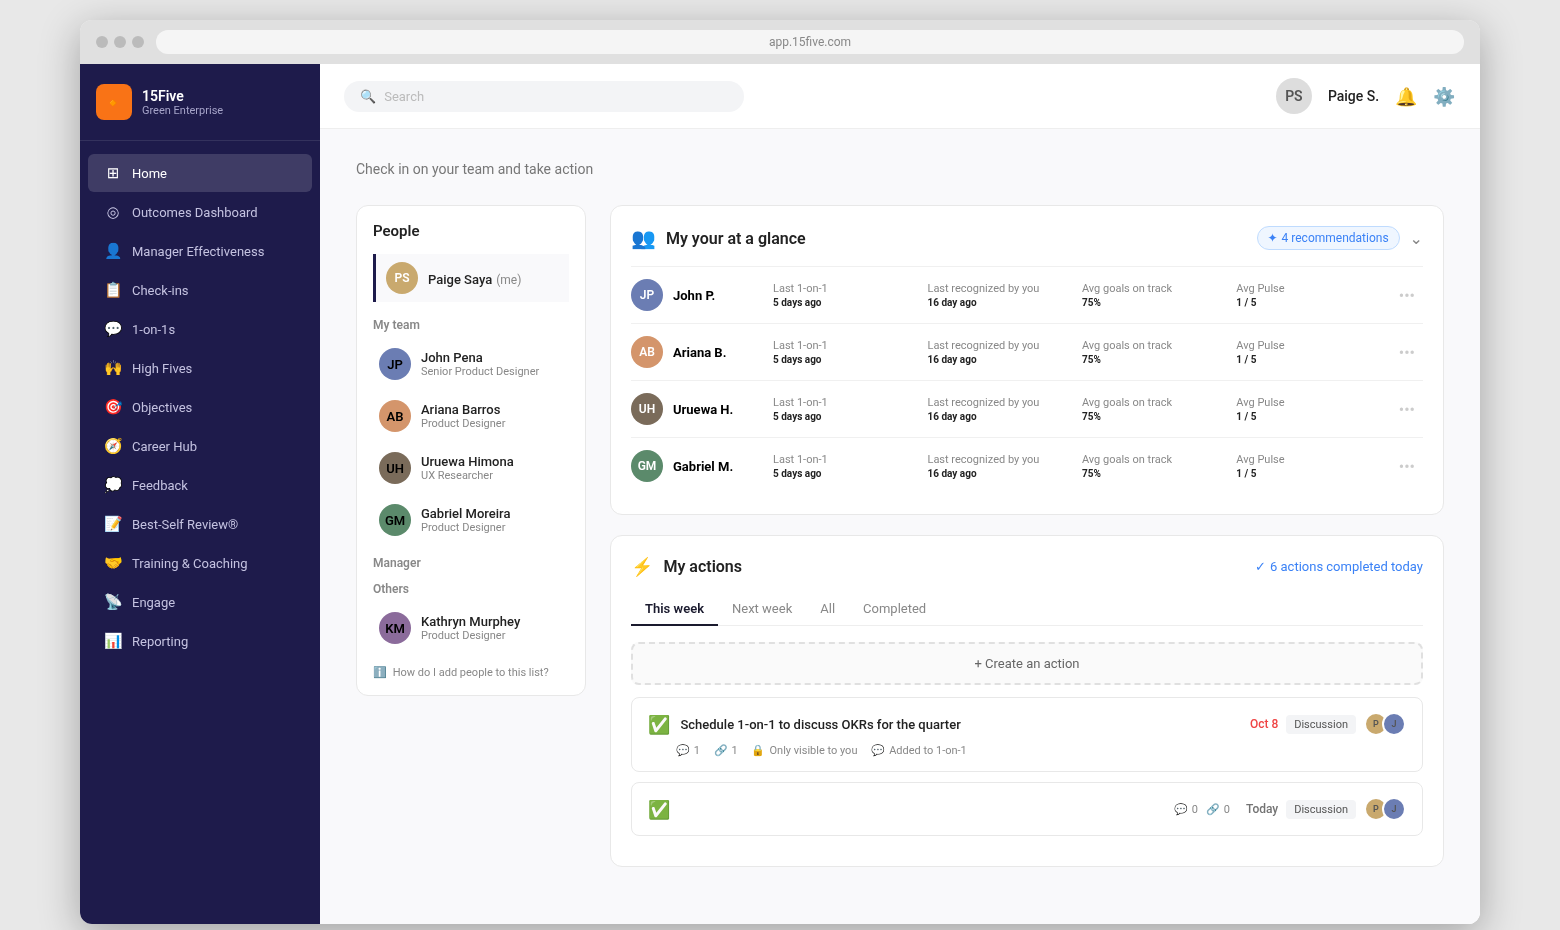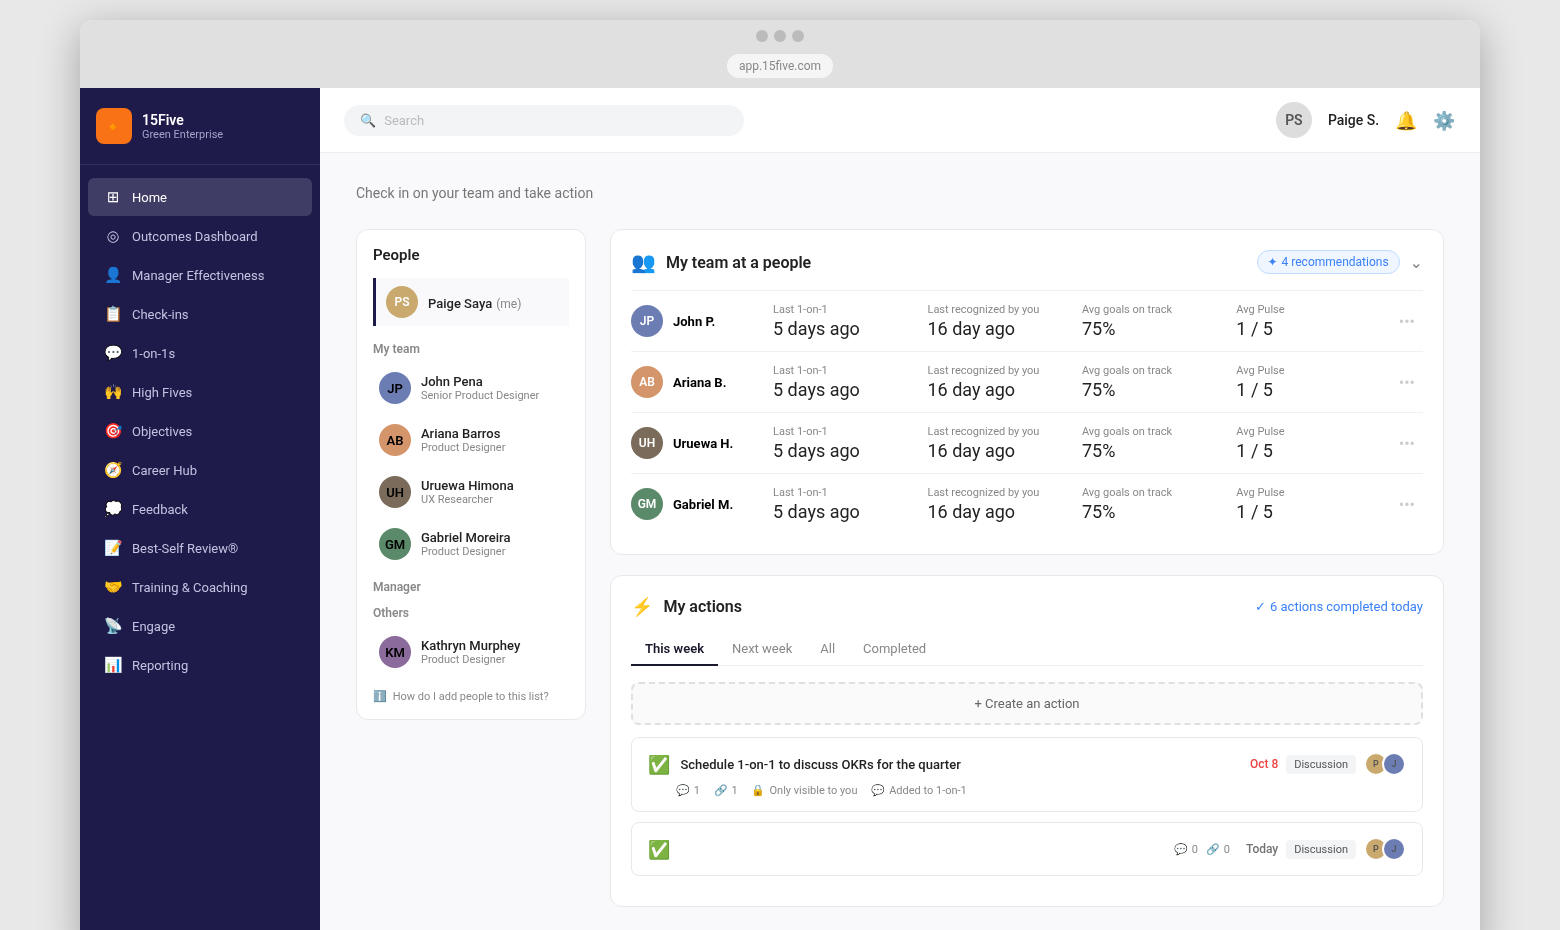--- a/index.html
+++ b/index.html
@@ -18,21 +18,20 @@
       border-radius: 12px;
       box-shadow: 0 10px 40px rgba(0,0,0,0.3);
       overflow: hidden;
     }
     .browser-bar {
       background: #e0e0e0;
       padding: 10px 16px;
       display: flex;
       align-items: center;
       gap: 12px;
-      flex-direction: column;
     }
     .browser-dots { display: flex; gap: 6px; }
     .dot { width: 12px; height: 12px; border-radius: 50%; background: #bbb; }
     .address-bar {
       flex: 1;
       background: #f5f5f5;
       border-radius: 20px;
       padding: 5px 12px;
       display: flex;
       align-items: center;
@@ -227,21 +226,21 @@
       width: 32px; height: 32px;
       border-radius: 50%;
       overflow: hidden;
       display: flex; align-items: center; justify-content: center;
       font-size: 12px; font-weight: 600; color: #fff;
       flex-shrink: 0;
     }
     .member-name { font-size: 13px; font-weight: 700; color: #000000; }
     .stat-col { flex: 1; }
     .stat-label { font-size: 11px; color: #888; margin-bottom: 2px; }
-    .stat-value { font-size: 18px; font-weight: 400; color: #222; }
+    .stat-value { font-size: 10px; font-weight: 700; color: #222; }
     .more-btn { color: #ccc; cursor: pointer; font-size: 16px; padding: 4px 8px; }
     
     .my-actions {
       background: #fff;
       border-radius: 12px;
       border: 1px solid #e8e8e8;
       padding: 20px;
     }
     .actions-header {
       display: flex;
@@ -477,21 +476,21 @@
               <span>How do I add people to this list?</span>
             </div>
           </div>
 
           <div class="right-panel">
 
             <div class="team-glance">
               <div class="panel-header">
                 <div class="panel-title-row">
                   <span style="font-size:20px;color:#888;">👥</span>
-                  <span class="panel-title">My team at a people</span>
+                  <span class="panel-title">My your at a glance</span>
                 </div>
                 <div class="header-right">
                   <div class="recommendations-badge">
                     <span>✦</span>
                     <span>4 recommendations</span>
                   </div>
                   <span class="collapse-btn">⌄</span>
                 </div>
               </div>
 

